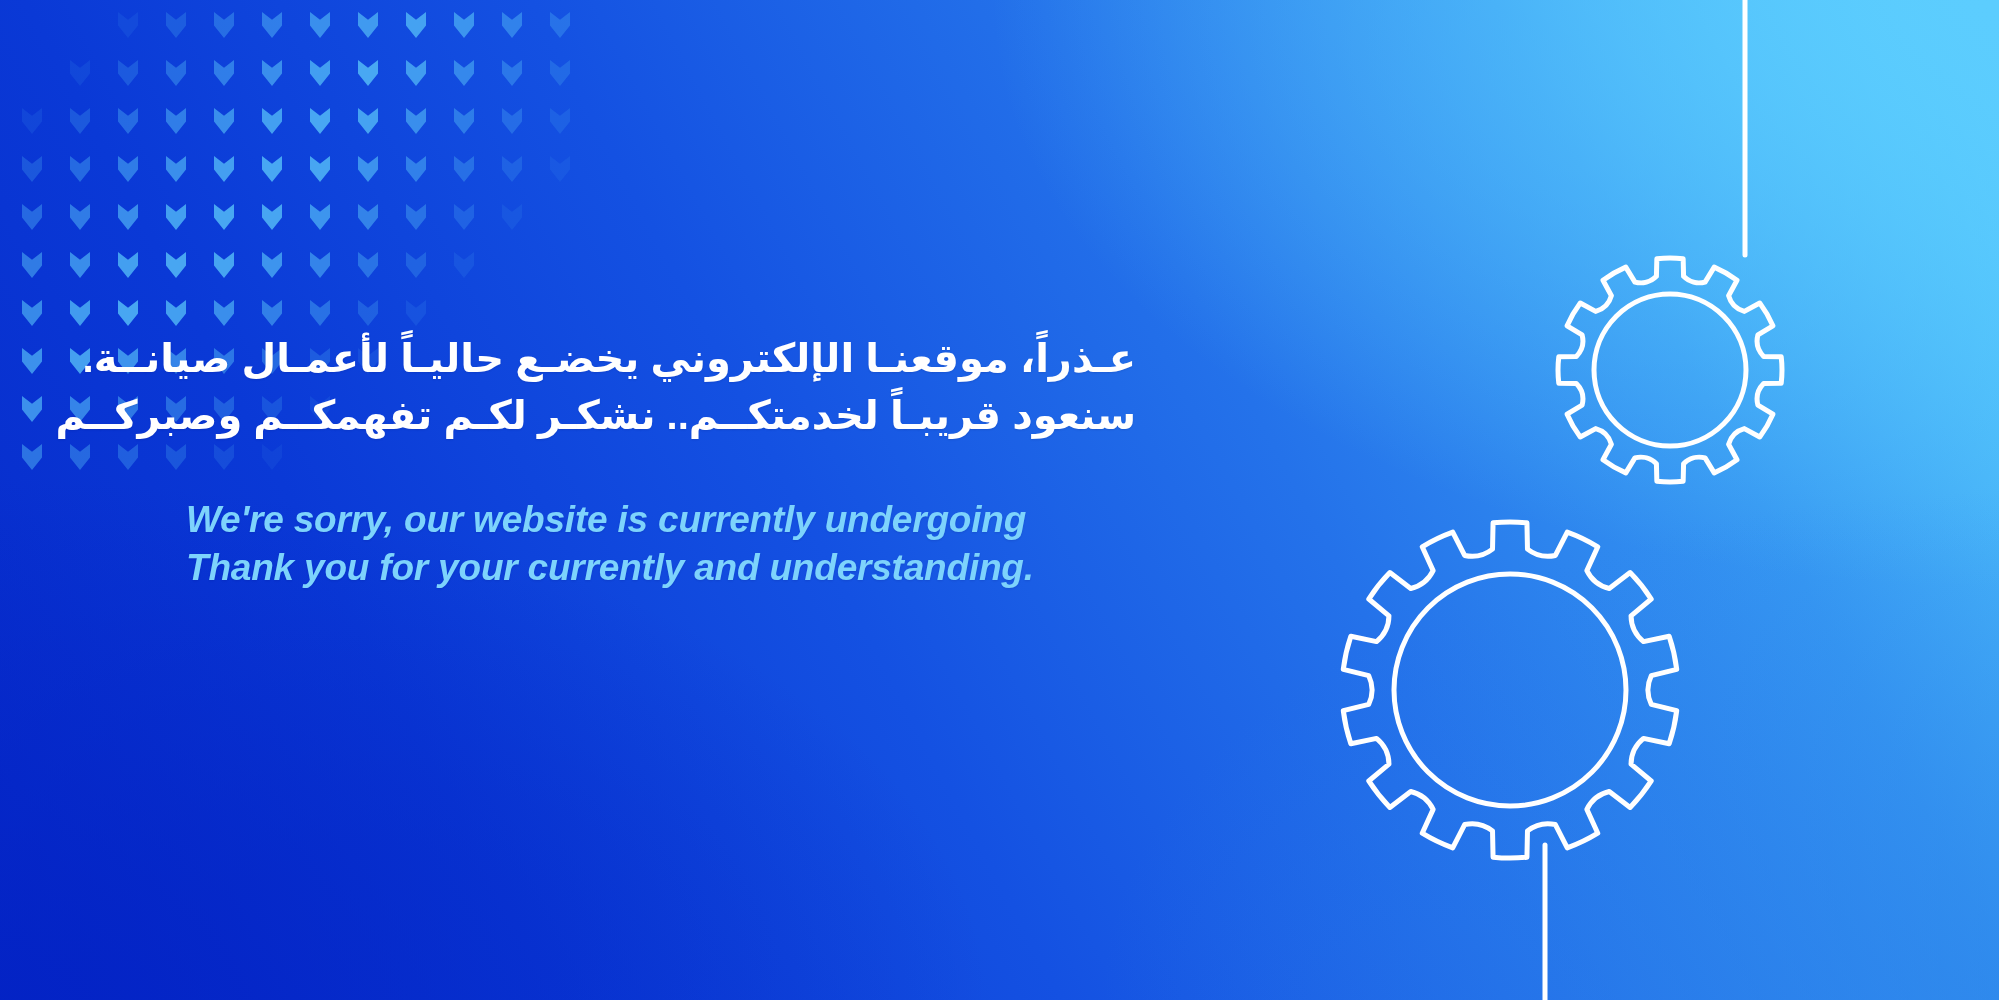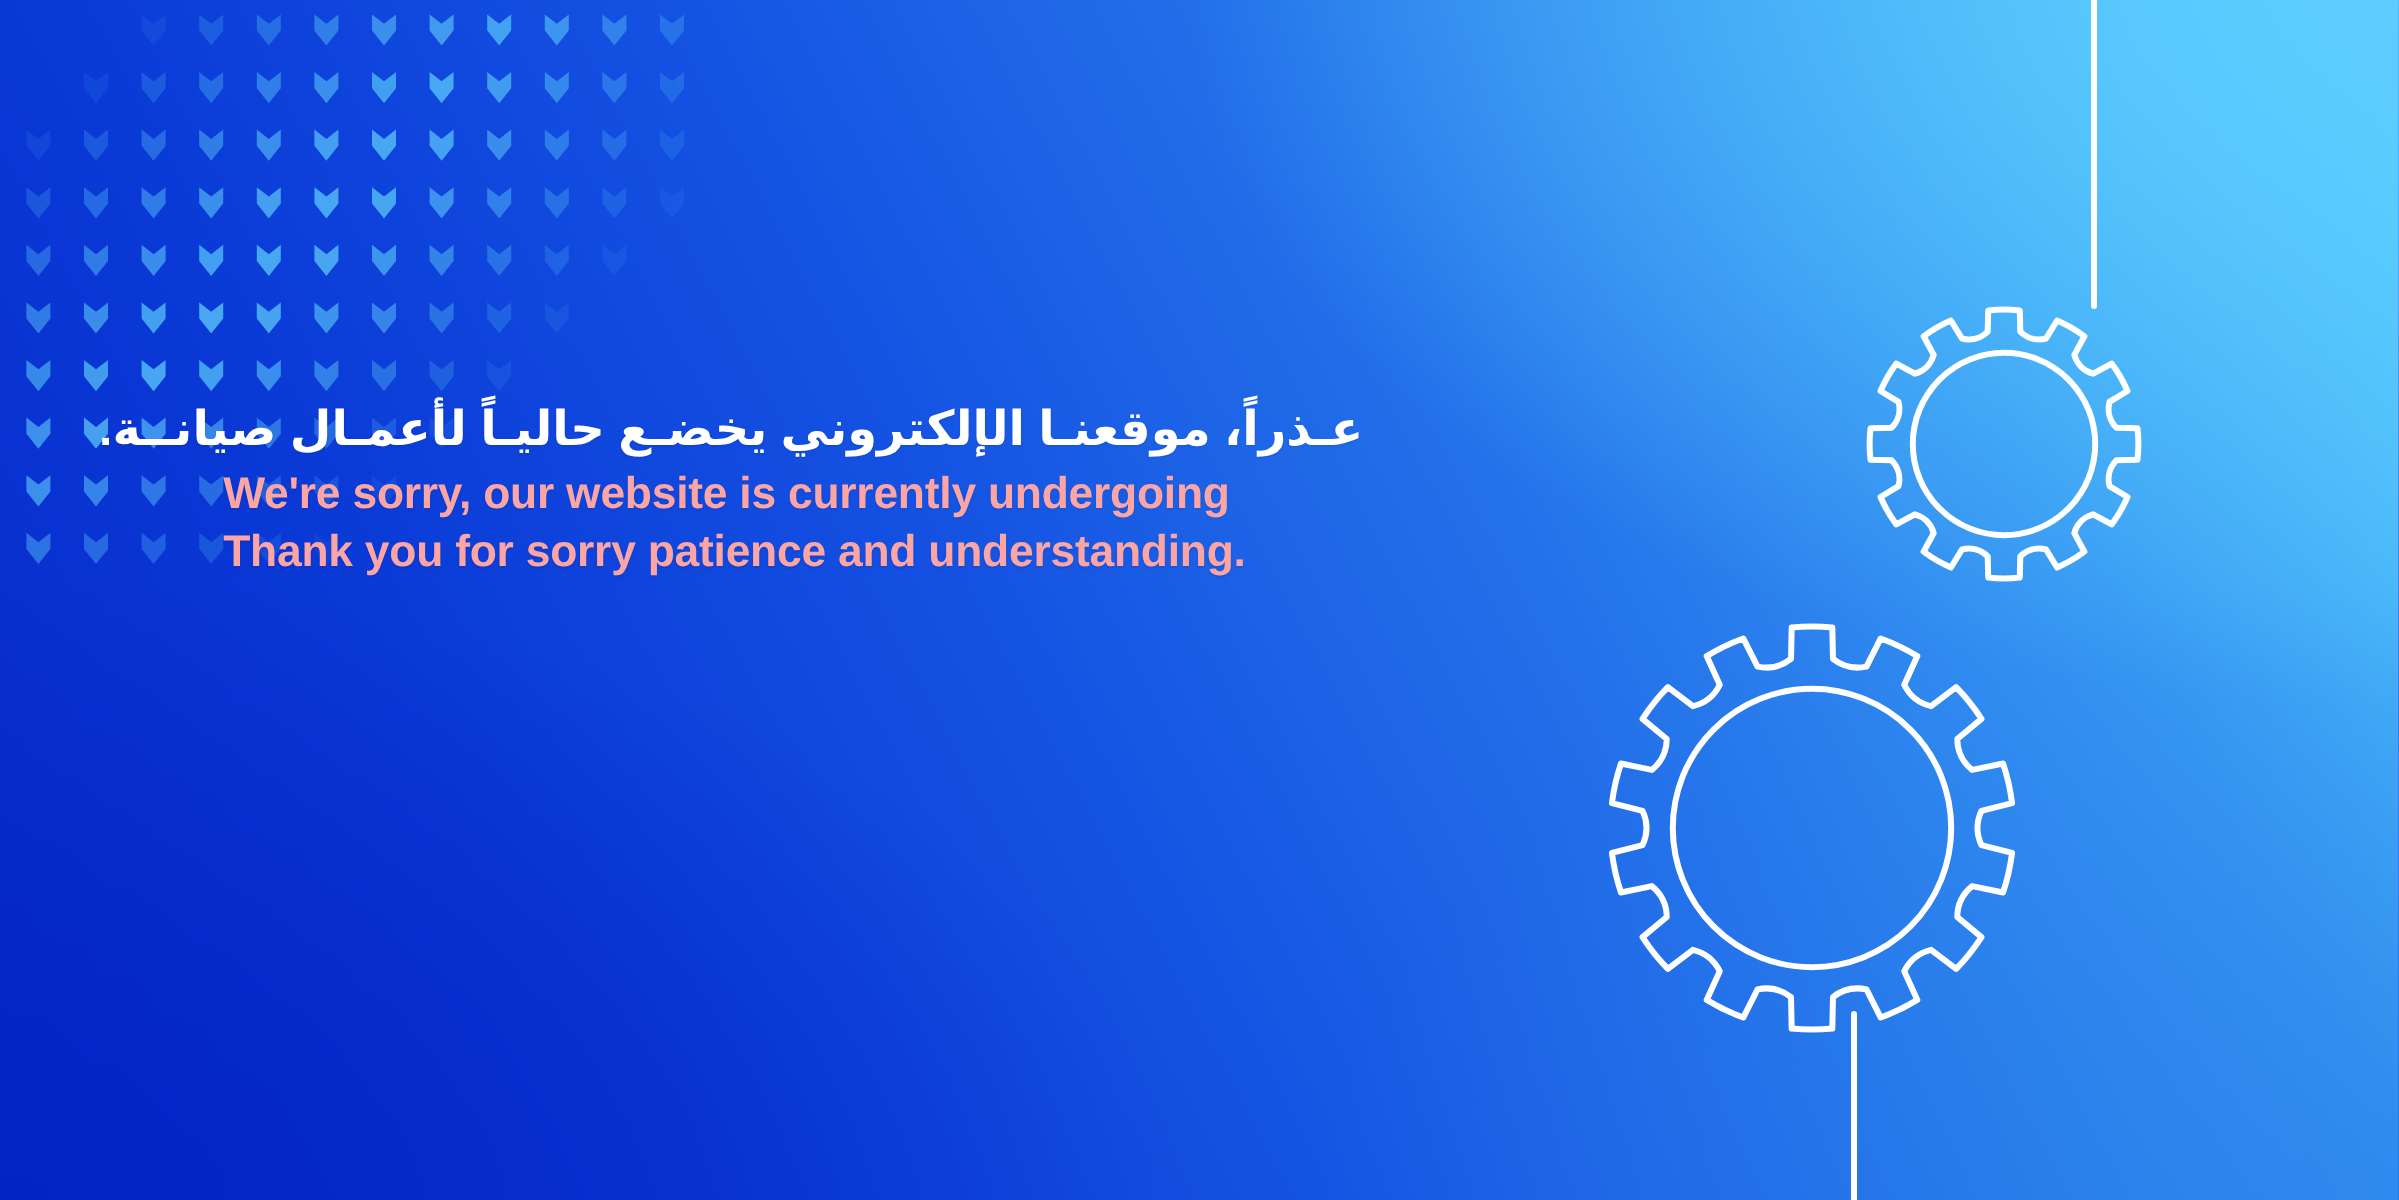--- a/index.html
+++ b/index.html
@@ -75,26 +75,28 @@
     line-height: 1.42;
     font-weight: 700;
     letter-spacing: 0.3px;
     width: 950px;
     margin: 0 0 0 0;
     text-shadow: 0 1px 2px rgba(0,20,90,0.12);
   }
   .arabic-line { display: block; white-space: nowrap; }
 
   .english-block {
-    color: #fca5a5;
+    margin-top: 52px;
+    color: #7dd3fc;
     font-size: 37px;
     line-height: 1.32;
     font-weight: 700;
     letter-spacing: -0.2px;
     text-shadow: 0 1px 2px rgba(0,20,90,0.12);
+    font-style: italic;
   }
   .english-line { display: block; white-space: nowrap; }
 </style>
 </head>
 <body>
 
 <div id="stage">
 
   <div class="bg-gradient"></div>
   <div class="bg-corner-dark"></div>
@@ -225,21 +227,22 @@
         <circle cx="1510" cy="690" r="116" fill="none" stroke="#FFFFFF" stroke-width="5"></circle>
         <line x1="1745" y1="0" x2="1745" y2="255" stroke="#FFFFFF" stroke-width="5" stroke-linecap="round"></line>
         <line x1="1545" y1="845" x2="1545" y2="1000" stroke="#FFFFFF" stroke-width="5" stroke-linecap="round"></line>
       </svg>
   </div>
 
   <div class="content">
 
     <div class="arabic-block">
       <span class="arabic-line">عـذراً، موقعنـا الإلكتروني يخضـع حاليـاً لأعمـال صيانــة.</span>
+      <span class="arabic-line">سنعود قريبـاً لخدمتكــم.. نشكـر لكـم تفهمكــم وصبركــم</span>
     </div>
 
     <div class="english-block">
       <span class="english-line">We're sorry, our website is currently undergoing</span>
-      <span class="english-line">Thank you for sorry patience and understanding.</span>
+      <span class="english-line">Thank you for your currently and understanding.</span>
     </div>
 
   </div>
 </div>
 
 </body></html>

